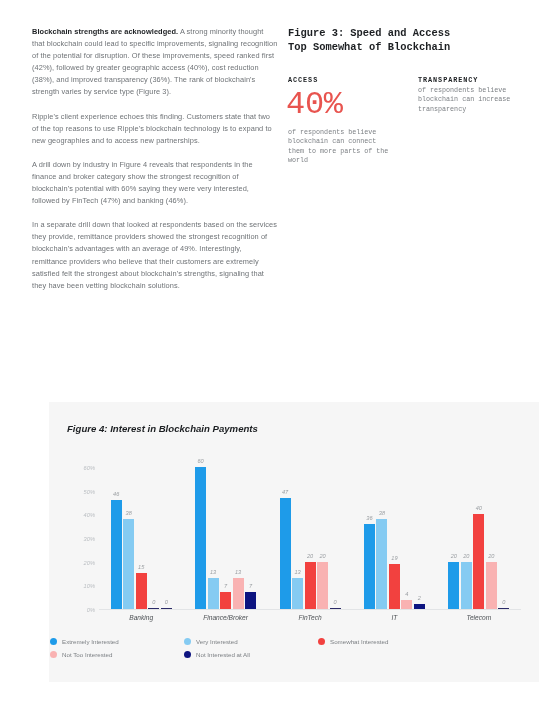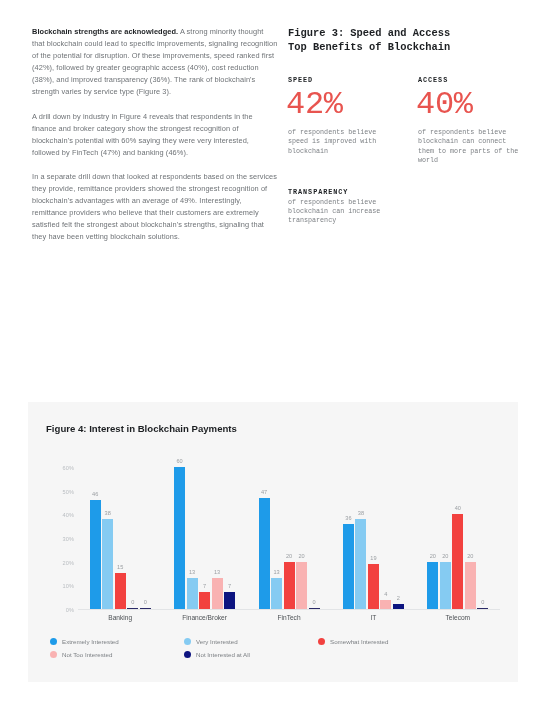--- a/index.html
+++ b/index.html
@@ -74,23 +74,24 @@
   .stat-desc {
     font-size: 6.7px;
     line-height: 9.4px;
     color: #7b7f83;
     max-width: 104px;
   }
 
   
   .fig4-panel {
     position: absolute;
-    left: 28px; top: 402px;
+    left: 49px; top: 402px;
     width: 490px; height: 280px;
     background: #f6f6f6;
+    font-style: italic;
   }
   .fig4-title {
     position: absolute;
     left: 18px; top: 21px;
     font-size: 9.6px;
     font-weight: bold;
     color: #1c1f22;
   }
 
   .chart {
@@ -208,42 +209,40 @@
 </head>
 <body>
 
 <div class="page">
 
   <div class="top-area">
 
     <div class="col-left">
       <p class="body-p">
         <b>Blockchain strengths are acknowledged.</b><span> A strong minority thought that blockchain could lead to specific improvements, signaling recognition of the potential for disruption. Of these improvements, speed ranked first (42%), followed by greater geographic access (40%), cost reduction (38%), and improved transparency (36%). The rank of blockchain's strength varies by service type (Figure 3).</span>
+      </p>
+      <p class="body-p">
+        <span>Ripple's client experience echoes this finding. Customers state that two of the top reasons to use Ripple's blockchain technology is to expand to new geographies and to access new partnerships.</span>
       </p>
       <p class="body-p">
         <span>A drill down by industry in Figure 4 reveals that respondents in the finance and broker category show the strongest recognition of blockchain's potential with 60% saying they were very interested, followed by FinTech (47%) and banking (46%).</span>
       </p>
       <p class="body-p">
         <span>In a separate drill down that looked at respondents based on the services they provide, remittance providers showed the strongest recognition of blockchain's advantages with an average of 49%. Interestingly, remittance providers who believe that their customers are extremely satisfied felt the strongest about blockchain's strengths, signaling that they have been vetting blockchain solutions.</span>
       </p>
     </div>
 
     <div class="col-right">
       <div class="fig3-title">
         <div>Figure 3: Speed and Access</div>
-        <div>Top Benefits of Blockchain</div>
+        <div>Top Somewhat of Blockchain</div>
       </div>
 
       <div class="stats-grid">
 
-        <div class="stat">
-          <div class="stat-label">SPEED</div>
-          <div class="stat-value">42%</div>
-          <div class="stat-desc">of respondents believe speed is improved with blockchain</div>
-        </div>
 
         <div class="stat">
           <div class="stat-label">ACCESS</div>
           <div class="stat-value">40%</div>
           <div class="stat-desc">of respondents believe blockchain can connect them to more parts of the world</div>
         </div>
 
 
         <div class="stat">
           <div class="stat-label">TRANSPARENCY</div>

